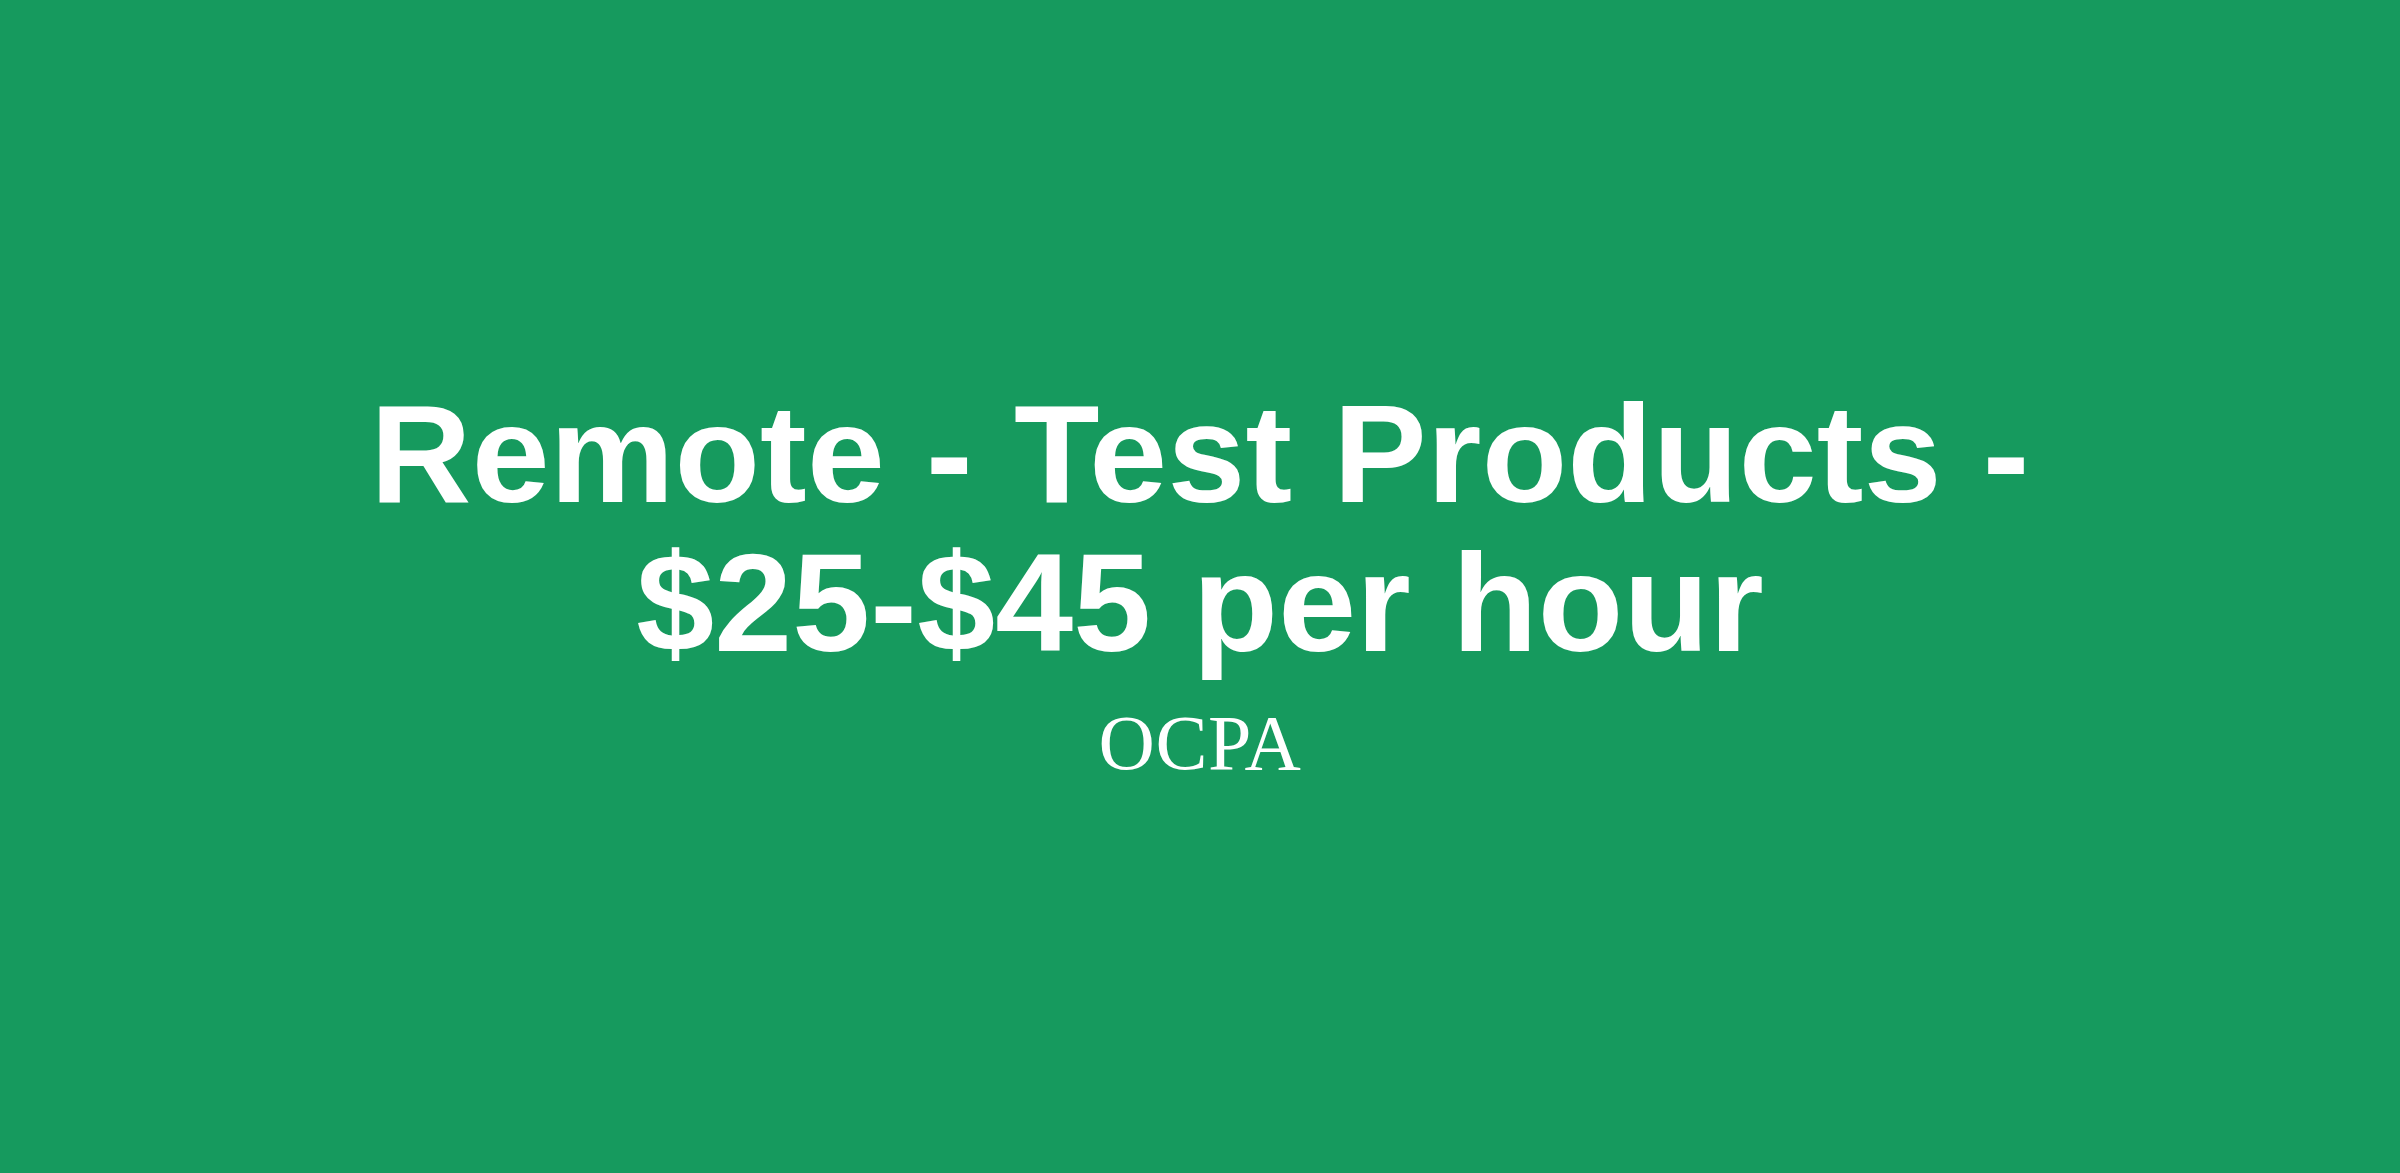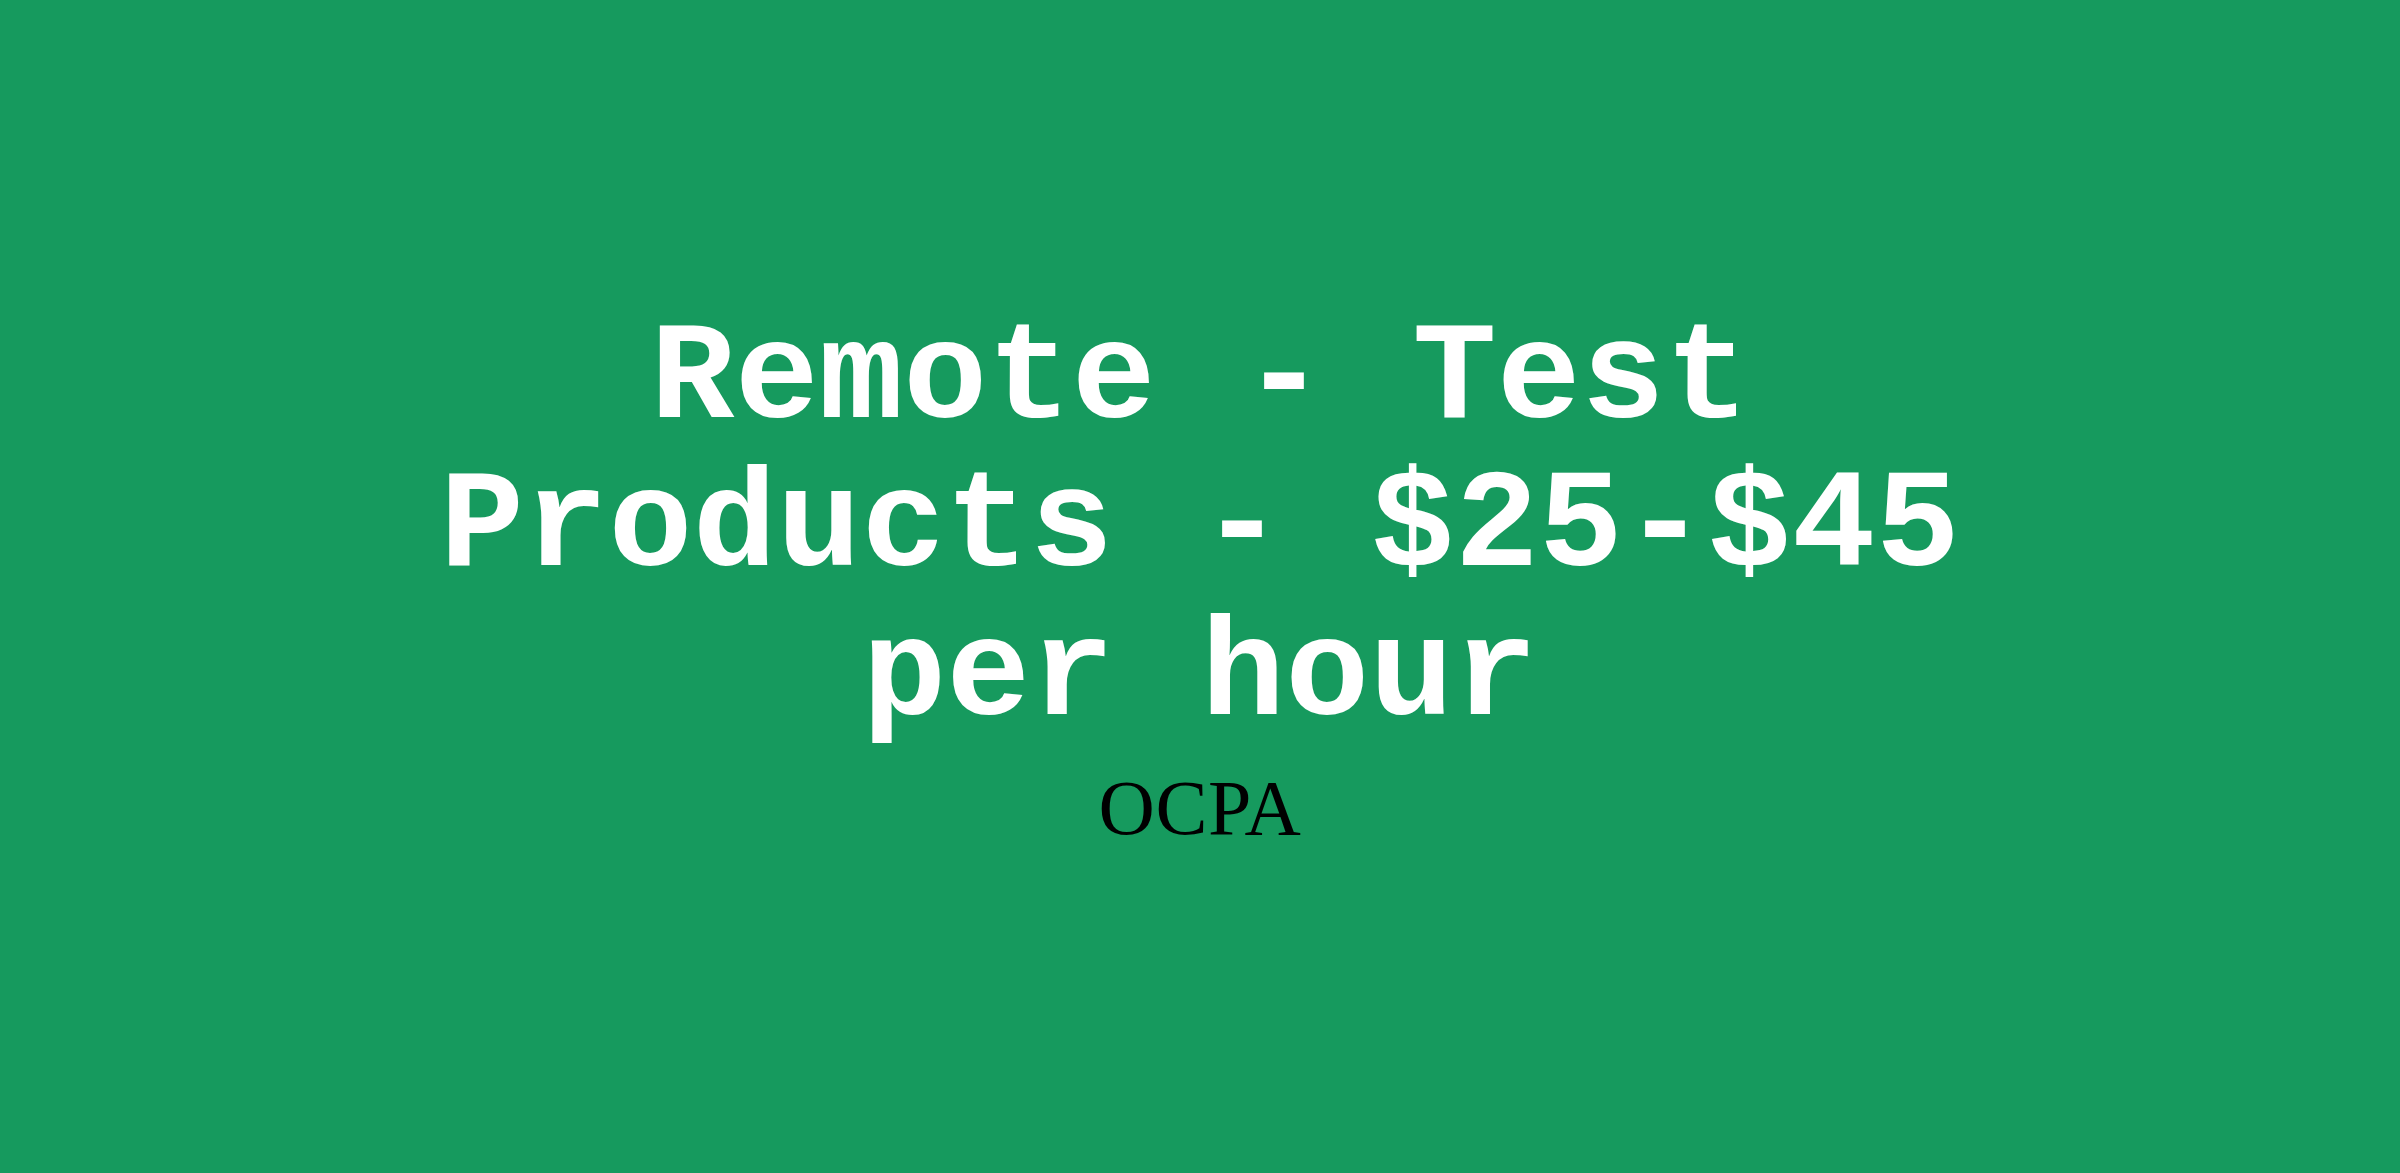--- a/index.html
+++ b/index.html
@@ -33,24 +33,24 @@
     display: flex;
     flex-direction: column;
     align-items: center;
     justify-content: center;
     width: 1760px;
     
     transform: translateY(-8px);
   }
 
   .banner-title {
-    margin: 0;
+    margin: 9px;
     padding: 0;
     color: #ffffff;
-    font-family: Liberation Mono, monospace;
+    font-family: Liberation Sans, sans-serif;
     font-weight: 700;
     font-size: 140px;
     line-height: 1.06;
     letter-spacing: 0.2px;
     text-align: center;
     white-space: normal;
     word-spacing: 2px;
   }
 
   .banner-subtitle {
@@ -65,15 +65,15 @@
     letter-spacing: 0.5px;
     text-align: center;
   }
 </style>
 </head>
 <body>
 
 <div class="banner" style="background-color: rgb(22, 154, 94);">
   <div class="banner-content">
     <h1 class="banner-title" style="color: rgb(255, 255, 255);">Remote - Test Products - $25-$45 per hour</h1>
-    <div class="banner-subtitle" style="color: #000000;">OCPA</div>
+    <div class="banner-subtitle" style="color: #ffffff;">OCPA</div>
   </div>
 </div>
 
 </body></html>

